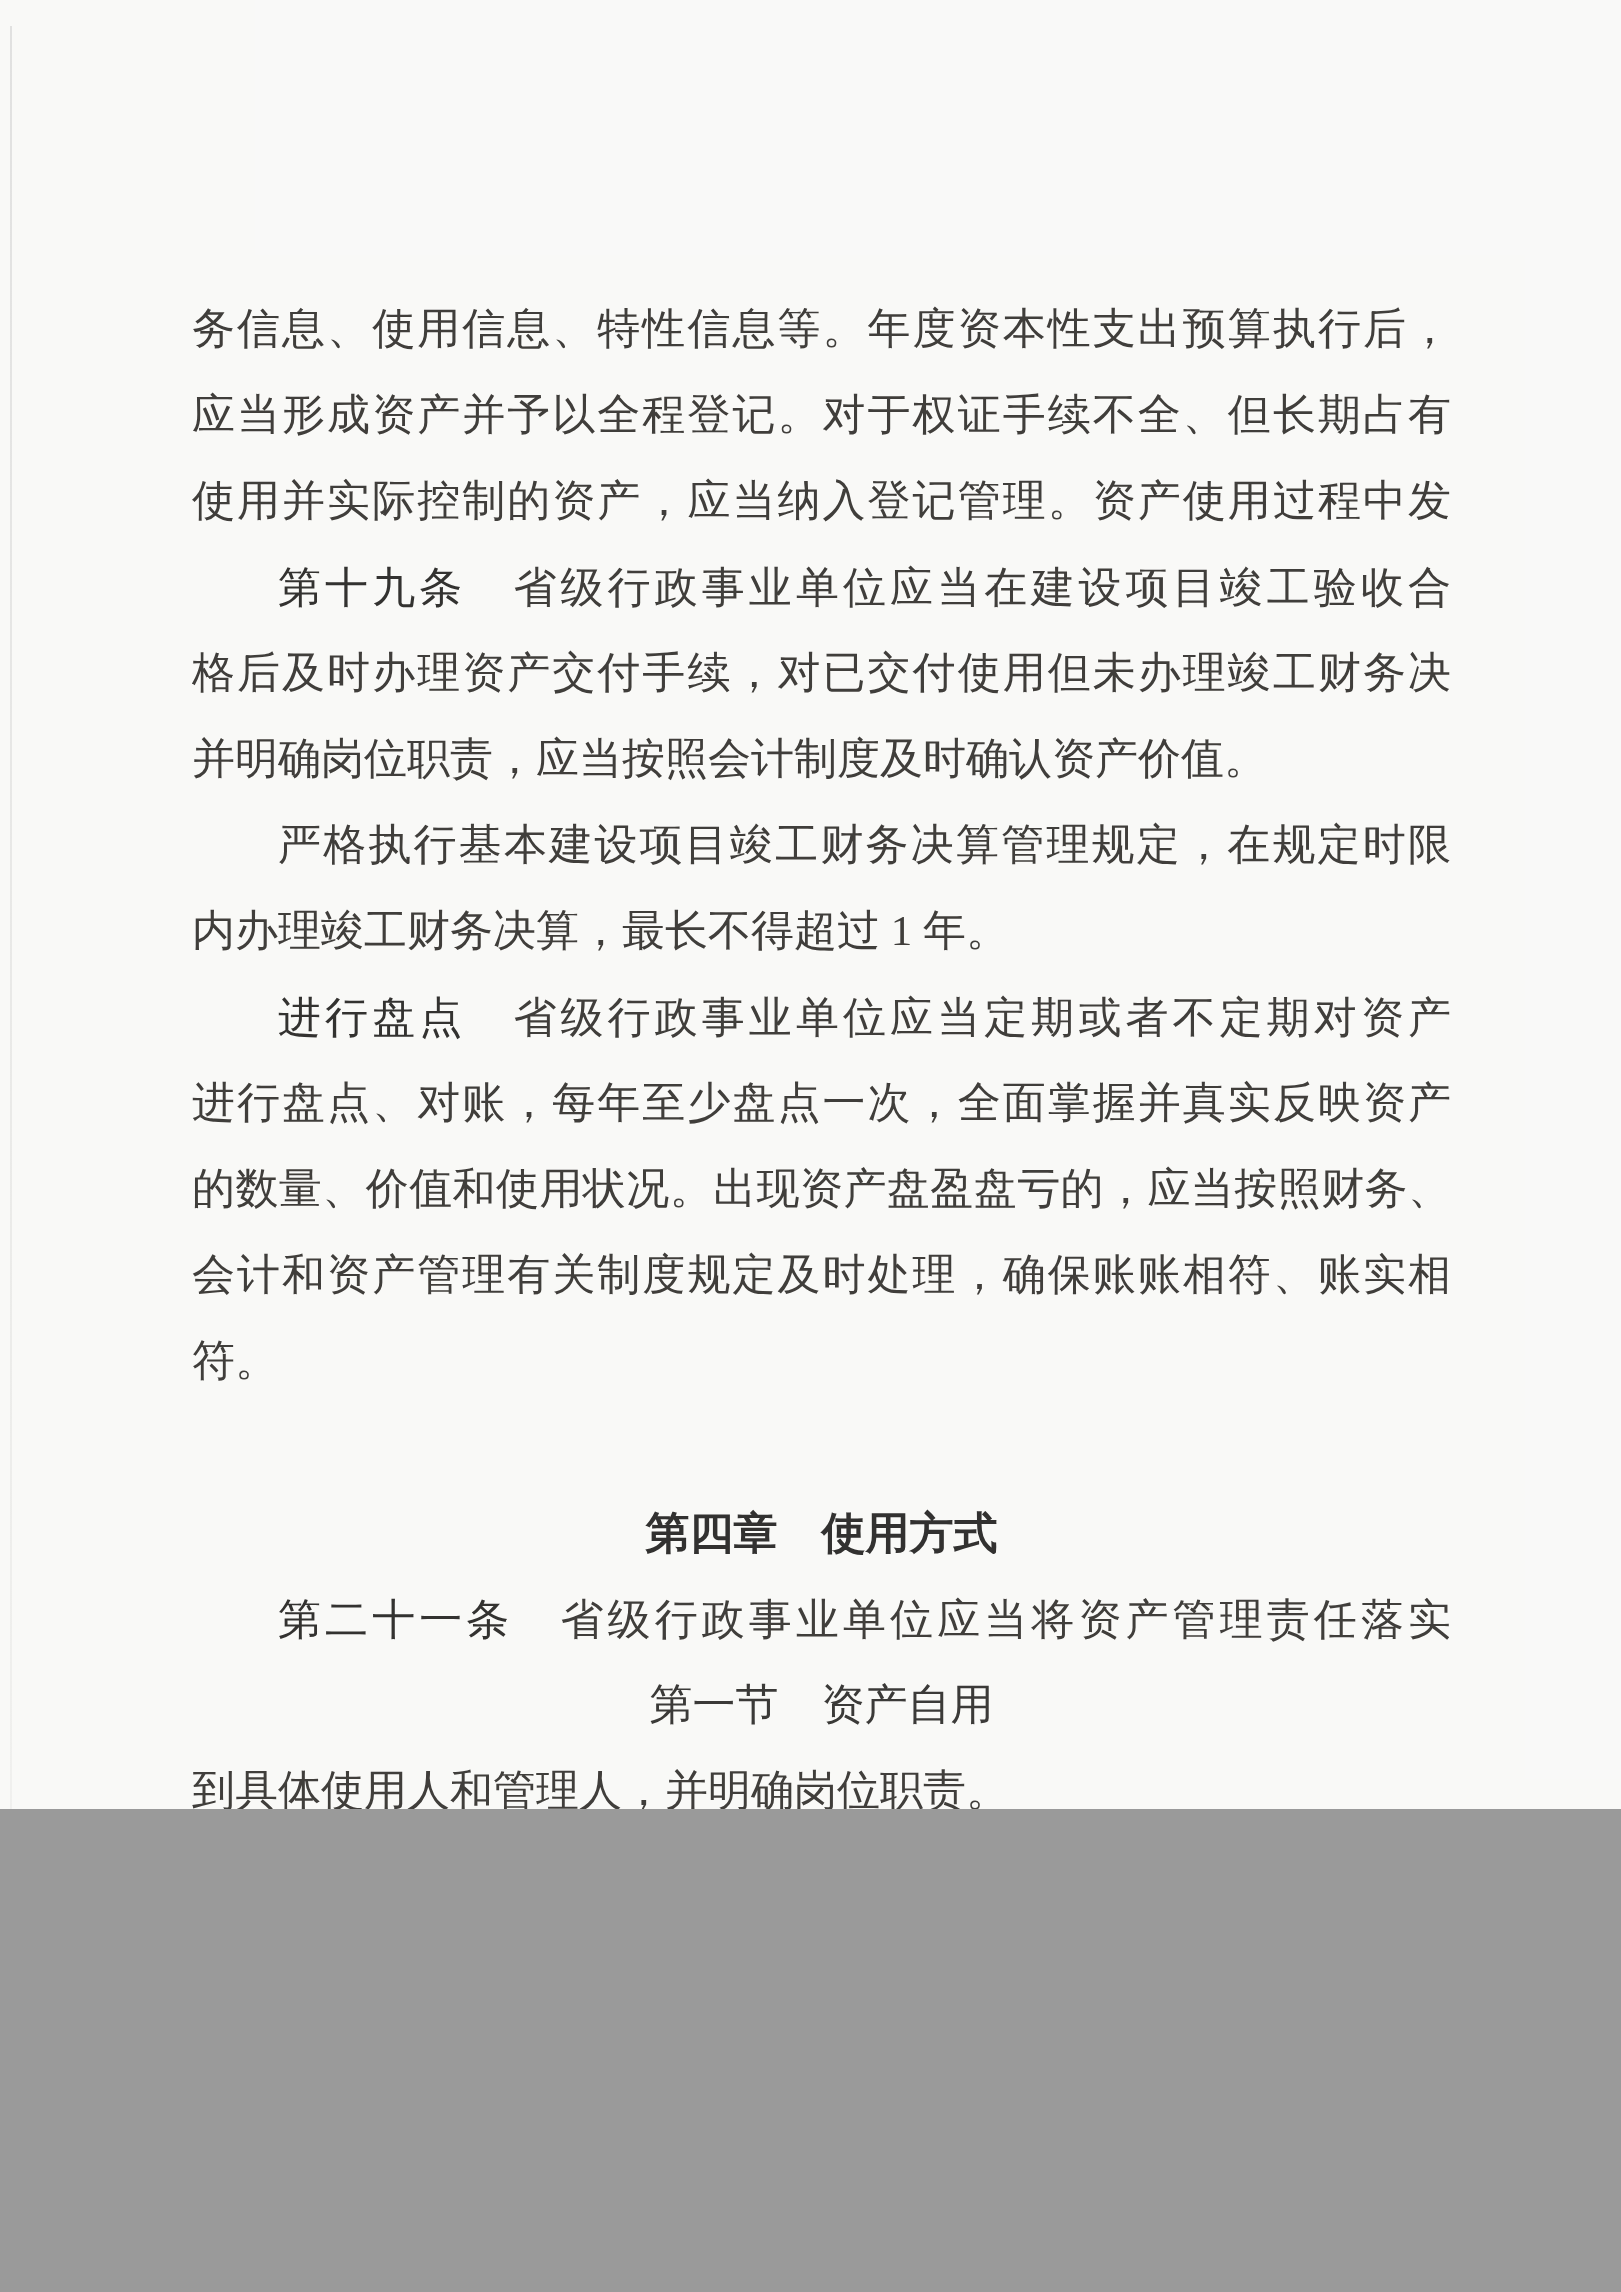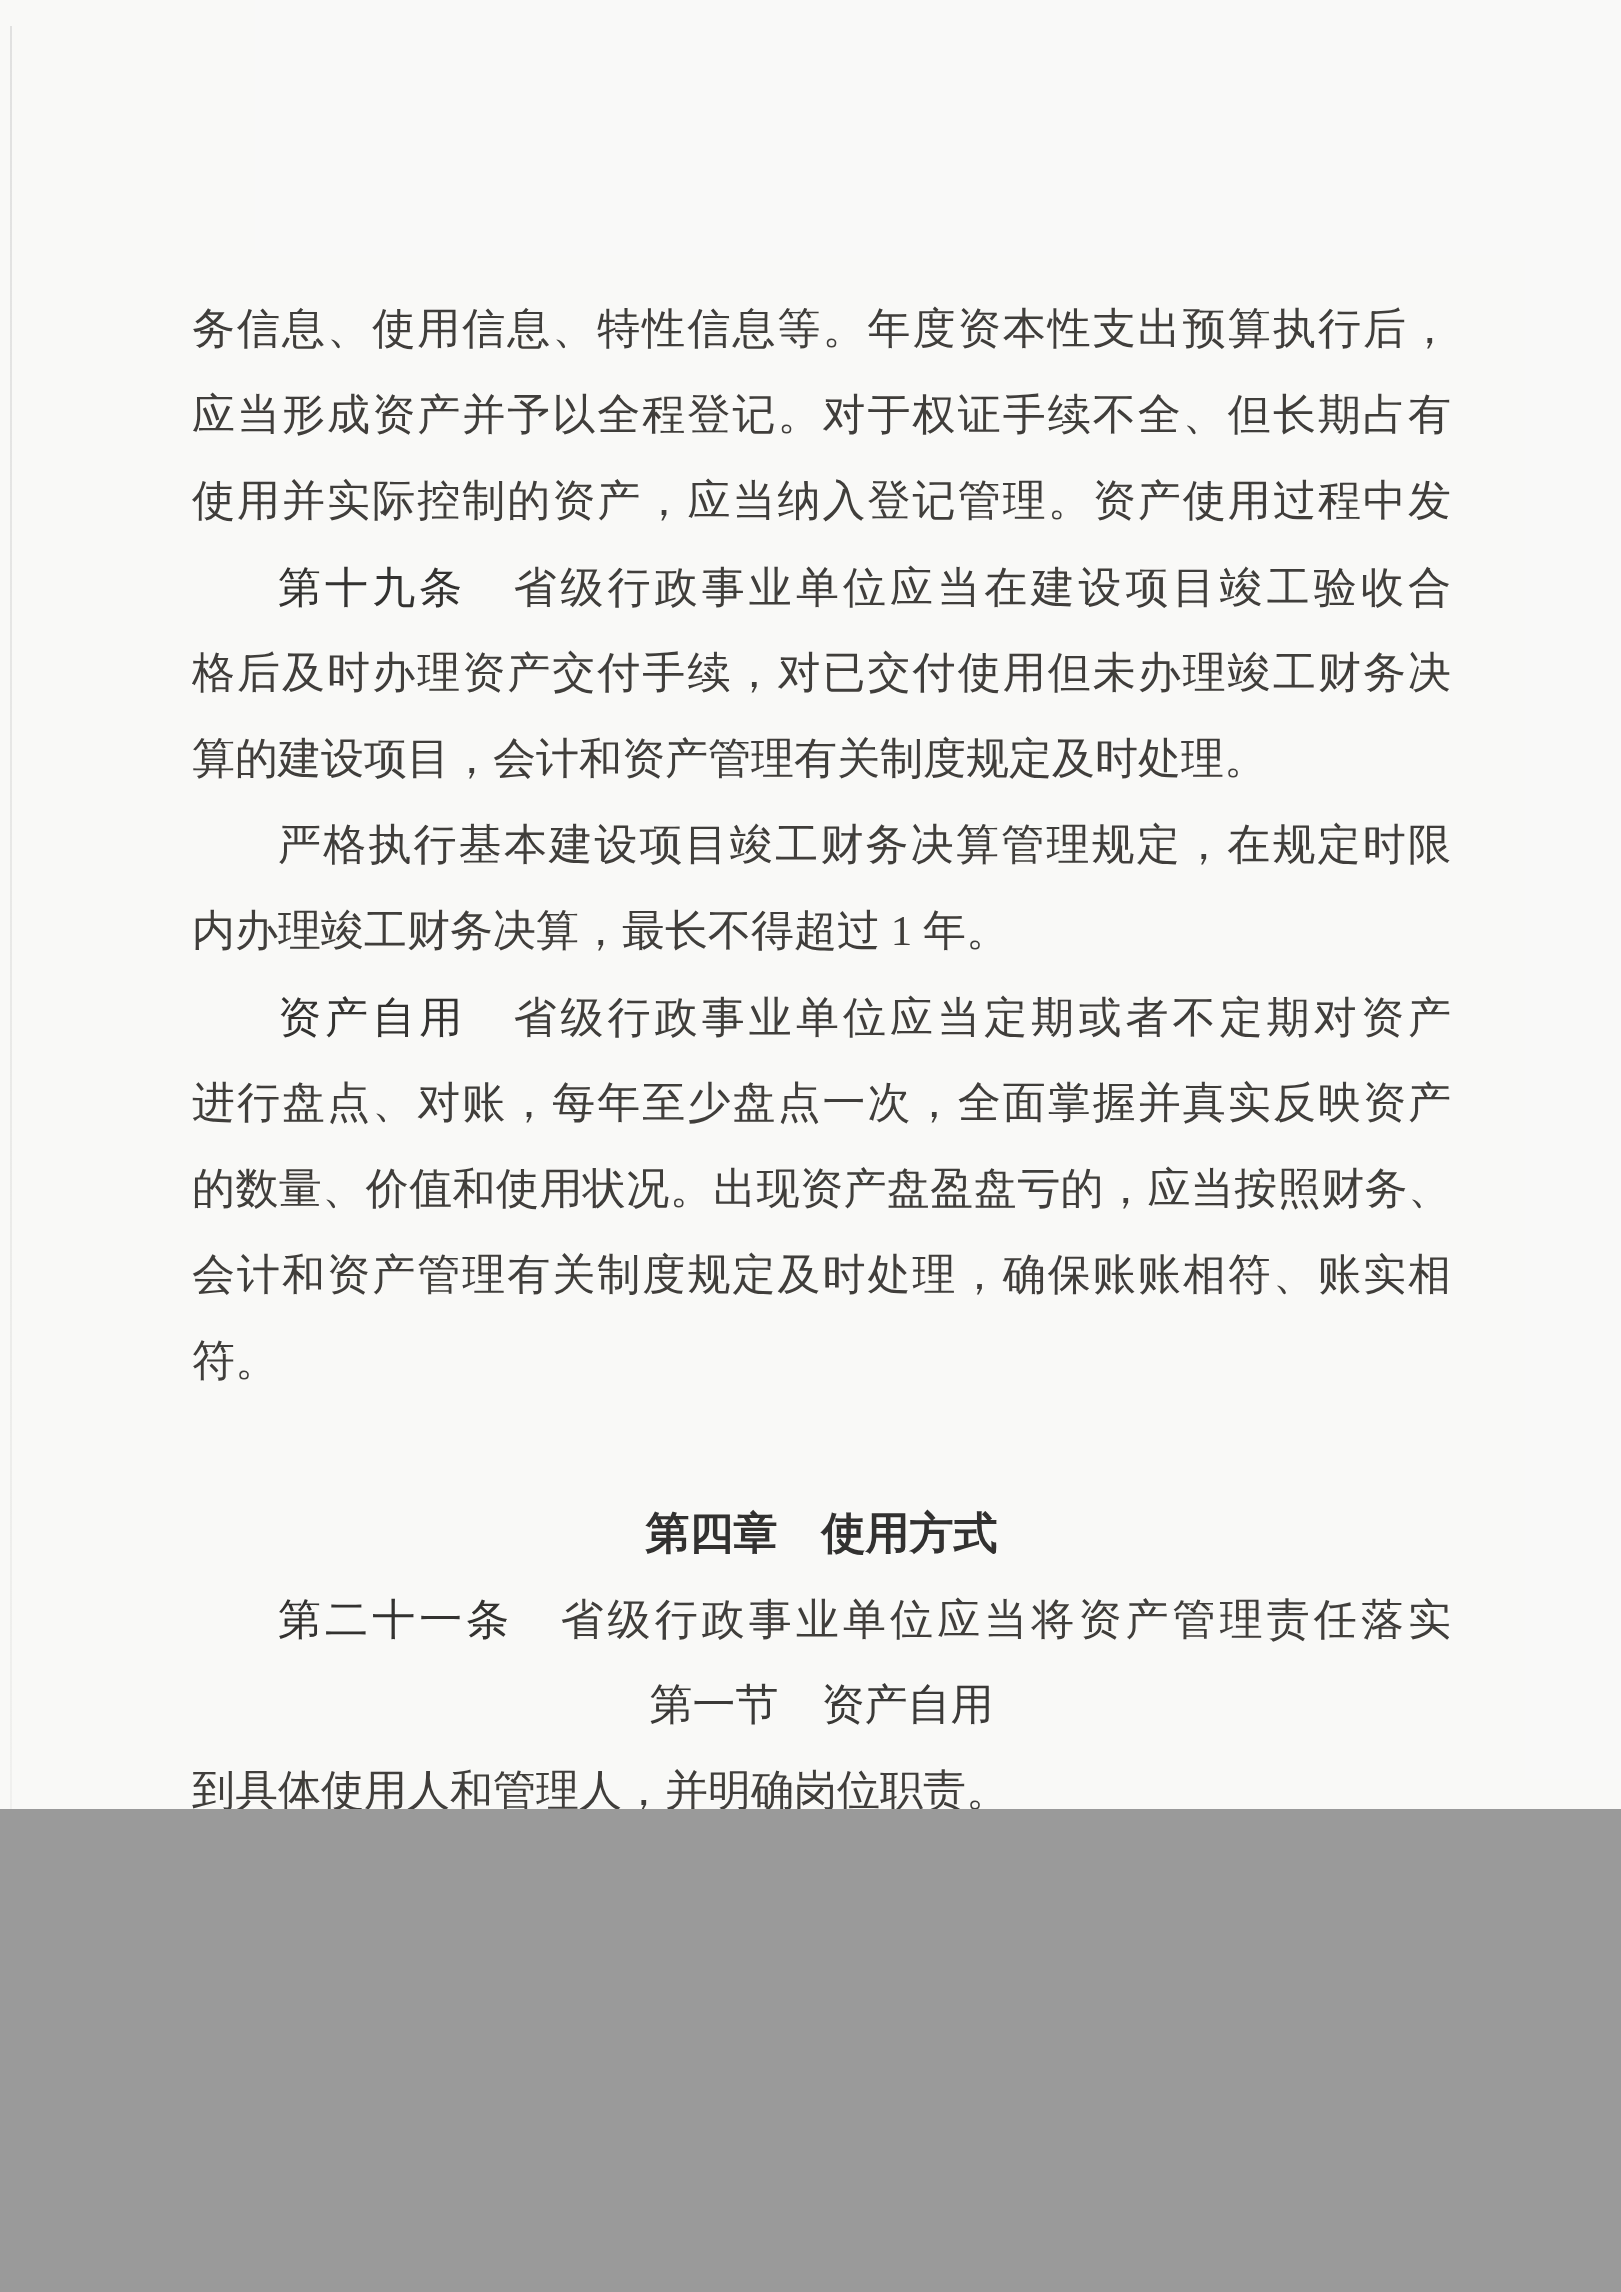--- a/index.html
+++ b/index.html
@@ -75,24 +75,24 @@
   <div class="scan-band-divider"></div>
   <div class="scan-patch-bottom-right"></div>
   <div class="scan-edge-line"></div>
 
   <div class="text-block" id="text-block">
       <div class="line body fill">务信息、使用信息、特性信息等。年度资本性支出预算执行后，</div>
       <div class="line body fill">应当形成资产并予以全程登记。对于权证手续不全、但长期占有</div>
       <div class="line body fill">使用并实际控制的资产，应当纳入登记管理。资产使用过程中发</div>
       <div class="line body indent fill"><span class="lead">第十九条</span><span>　省级行政事业单位应当在建设项目竣工验收合</span></div>
       <div class="line body fill">格后及时办理资产交付手续，对已交付使用但未办理竣工财务决</div>
-      <div class="line body">算的建设项目，会计和资产管理有关制度规定及时处理。</div>
+      <div class="line body">并明确岗位职责，应当按照会计制度及时确认资产价值。</div>
       <div class="line body indent fill">严格执行基本建设项目竣工财务决算管理规定，在规定时限</div>
       <div class="line body">内办理竣工财务决算，最长不得超过 1 年。</div>
-      <div class="line body indent fill"><span class="lead">资产自用</span><span>　省级行政事业单位应当定期或者不定期对资产</span></div>
+      <div class="line body indent fill"><span class="lead">进行盘点</span><span>　省级行政事业单位应当定期或者不定期对资产</span></div>
       <div class="line body fill">进行盘点、对账，每年至少盘点一次，全面掌握并真实反映资产</div>
       <div class="line body fill">的数量、价值和使用状况。出现资产盘盈盘亏的，应当按照财务、</div>
       <div class="line body fill">会计和资产管理有关制度规定及时处理，确保账账相符、账实相</div>
       <div class="line body">符。</div>
       <div class="line blank"></div>
       <div class="line chapter">第四章　使用方式</div>
       <div class="line body indent fill"><span class="lead">第二十一条</span><span>　省级行政事业单位应当将资产管理责任落实</span></div>
       <div class="line section">第一节　资产自用</div>
       <div class="line body">到具体使用人和管理人，并明确岗位职责。</div>
     </div>

